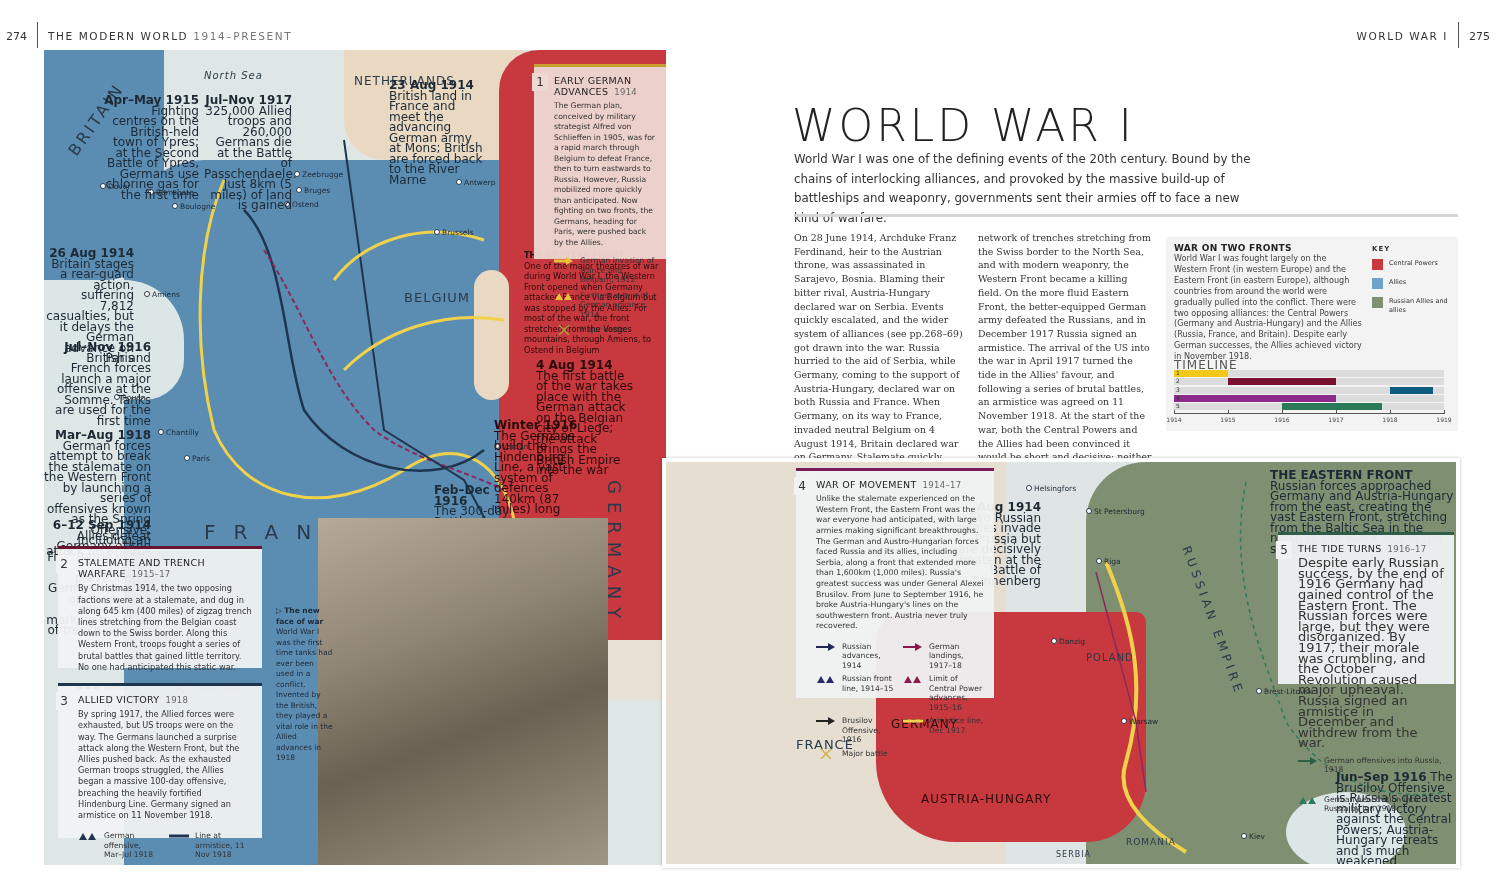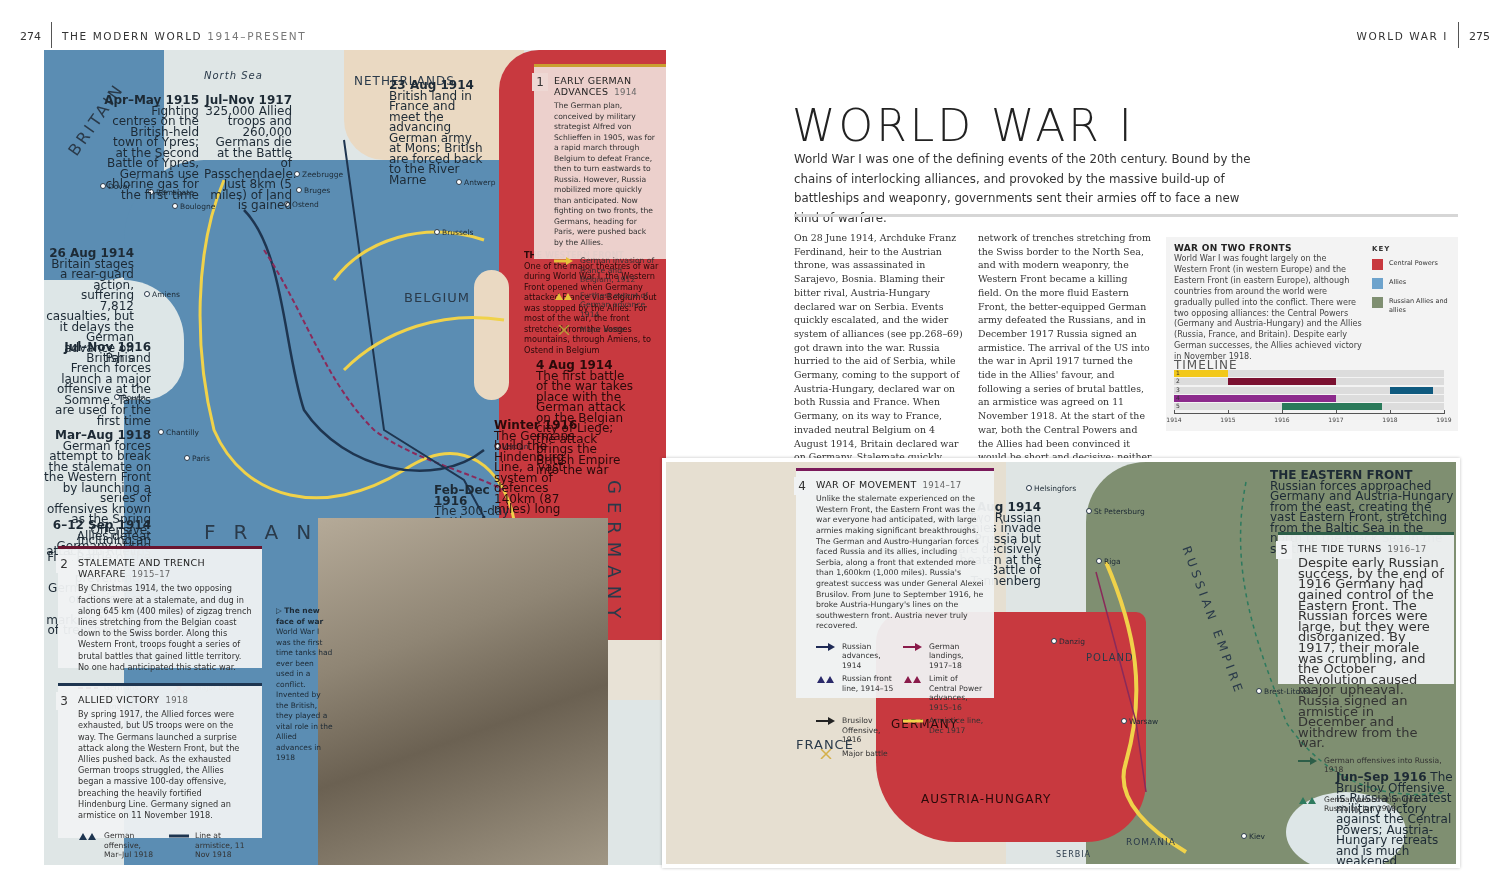--- a/index.html
+++ b/index.html
@@ -52,21 +52,21 @@
   .tl-axis { position: relative; height: 14px; border-top: 1px solid #555; margin-top: 3px; }
   .tl-axis span { position: absolute; top: 2px; font-size: 6px; color: #444; transform: translateX(-50%); }
   .tl-axis i { position: absolute; top: -4px; width: 1px; height: 4px; background: #555; }
   
   .map-right { left: 662px; top: 458px; width: 798px; height: 410px; background: #dfe5e4; border: 4px solid #fff; box-shadow: 0 0 3px rgba(0,0,0,0.25); overflow: hidden; }
   .photo { left: 318px; top: 518px; width: 300px; height: 347px; background: linear-gradient(160deg,#b5aa98 0%,#8f8574 35%,#6b6152 60%,#a09684 100%); }
 </style>
 </head>
 <body>
 
-<div class="run-head" style="left:6px;margin-left:14px;">
+<div class="run-head" style="left:6px;">
   <span class="pg">274</span><span class="sep"></span><span>THE MODERN WORLD</span>
   <span class="dates">1914–PRESENT</span>
 </div>
 <div class="run-head" style="right:10px;">
   <span>WORLD WAR I</span><span class="sep"></span><span class="pg">275</span>
 </div>
 
 <div class="abs map-left">
 
   <div class="abs allies" style="left:0;top:0;width:120px;height:230px;border-radius:0 0 60px 0;"></div>

